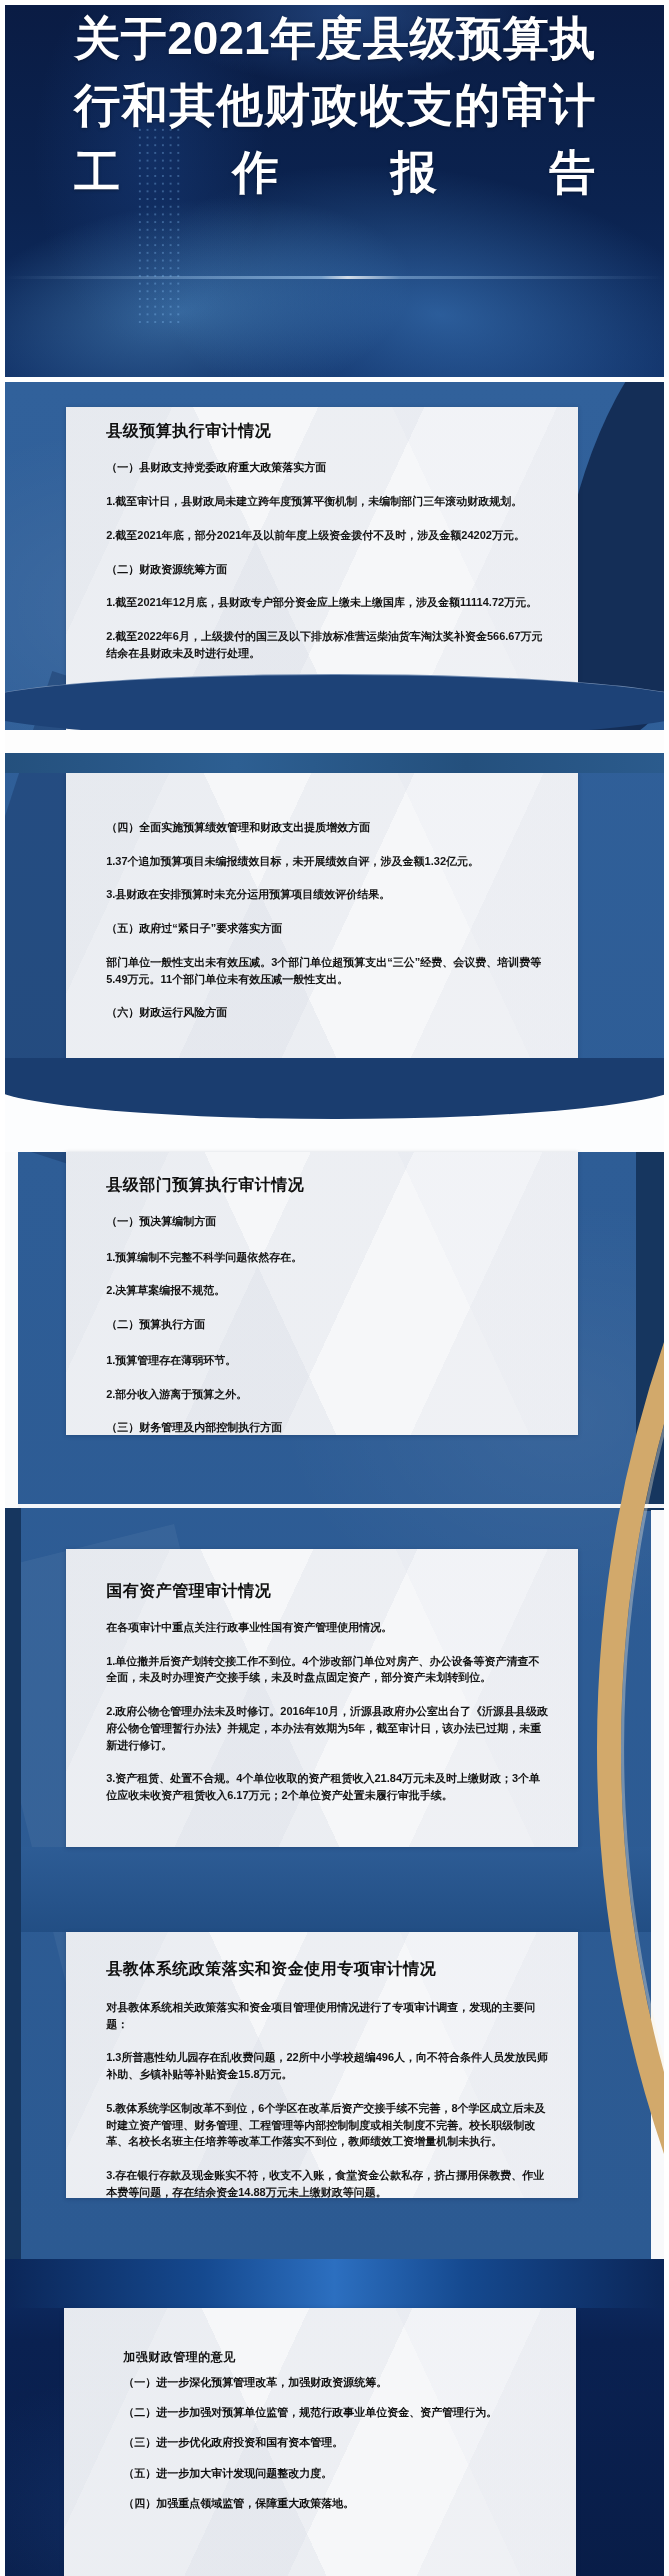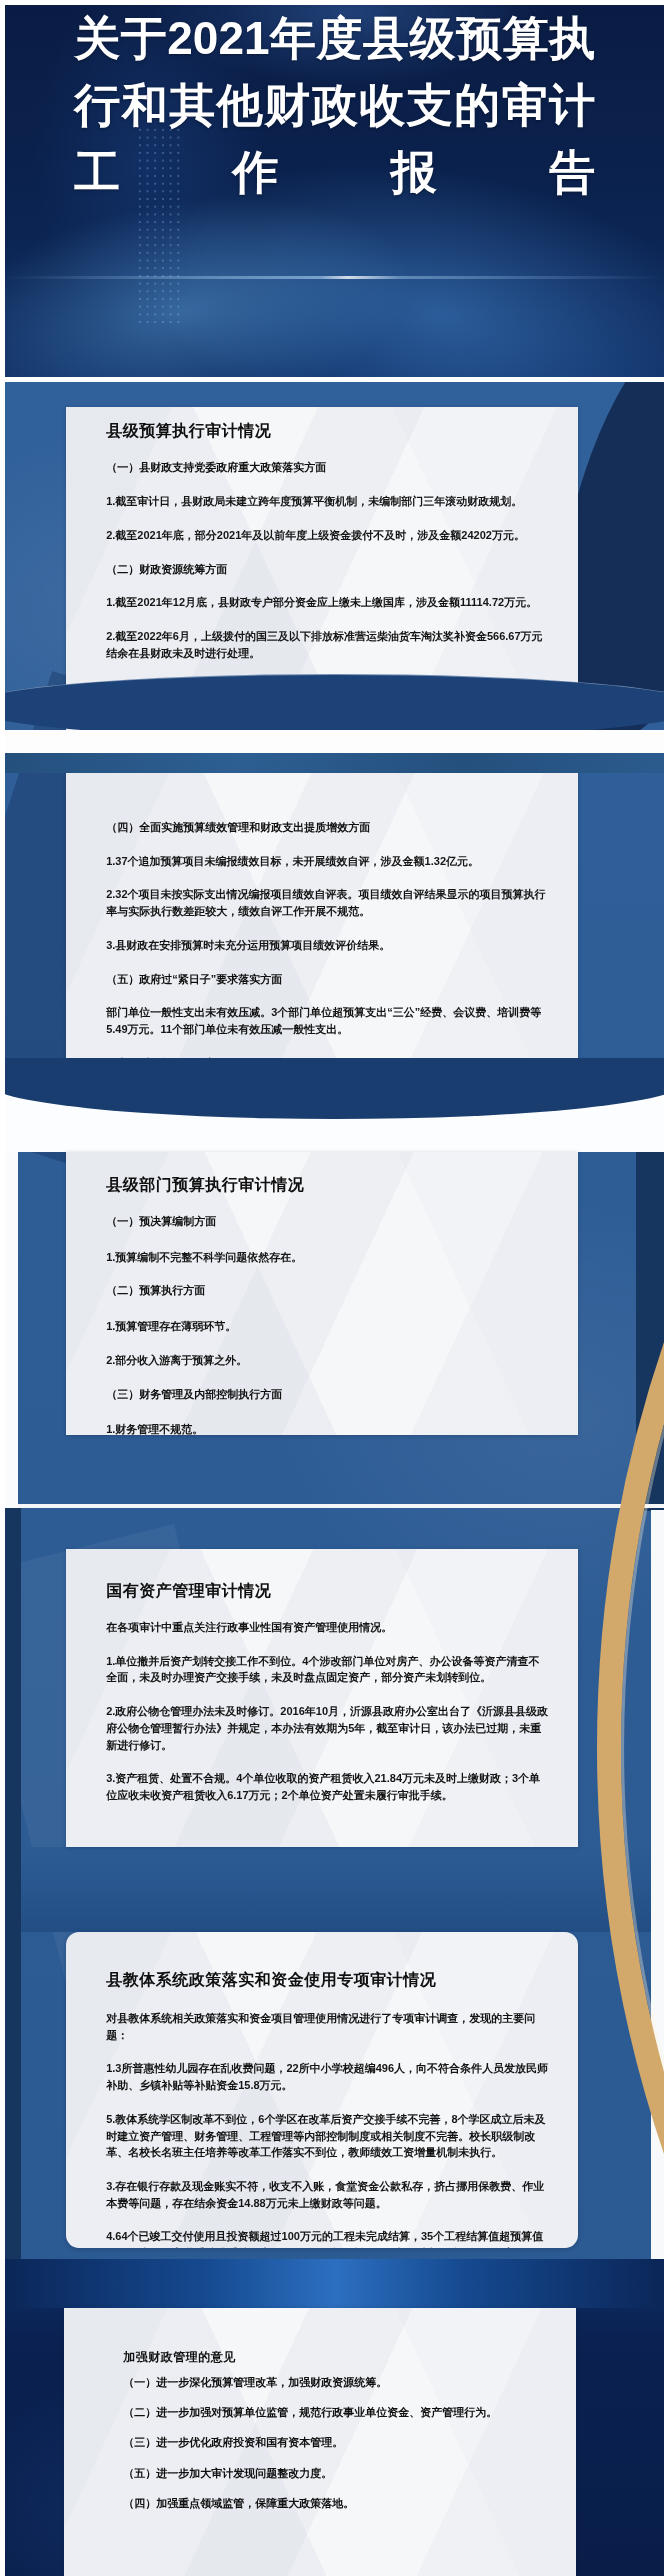--- a/index.html
+++ b/index.html
@@ -64,21 +64,21 @@
         background:
           linear-gradient(115deg, rgba(222,226,233,.35) 0 16%, transparent 16% 38%,
                           rgba(213,218,228,.28) 38% 54%, transparent 54% 74%, rgba(226,229,236,.35) 74% 100%),
           linear-gradient(245deg, rgba(238,240,245,.55) 0 28%, transparent 28% 58%, rgba(216,221,230,.35) 58% 100%),
           #f6f7f9;
         box-shadow:0 1px 4.1px rgba(7,25,55,.25);}
   .c1{top:25px;height:325px;padding-top:14.4px;}
   .c2{top:391px;height:286px;padding-top:29px;}
   .c3{top:770px;height:283px;padding-top:23px;}
   .c4{top:1167px;height:298px;padding-top:32px;}
-  .c5{top:1550px;height:316px;padding-top:38px;border-radius:13px;}
+  .c5{top:1550px;height:266px;padding-top:27px;}
   .card-title{margin:0 0 8.2px;font-size:16px;font-weight:900;color:#101010;letter-spacing:0.5px;}
   .para{margin:17px 0 0;font-size:11px;line-height:1.52;font-weight:700;color:#151515;}
   .para.sub{color:#101010;}
   .para.tight{margin-top:19px;}
 
   
   .ftr{position:absolute;left:5.2px;top:2259px;width:659px;height:372px;overflow:hidden;
        background:
          radial-gradient(ellipse 309px 206px at 20% 70%, rgba(40,90,170,.25), transparent 70%),
          linear-gradient(180deg,#0e2f68 0%,#0a2151 22%,#081c46 100%);}
@@ -127,31 +127,31 @@
         <p class="para">2.截至2022年6月，上级拨付的国三及以下排放标准营运柴油货车淘汰奖补资金566.67万元结余在县财政未及时进行处理。</p>
         <p class="para sub">（三）预算编制和执行方面</p>
         <p class="para">1.部分项目预算编报不细化。一是国有土地使用权出让收入安排的支出项目预算编报不细化，年中预算执行过程中缺乏刚性约束；二是将部分已明确到具体单位的支出编入综合预算，为已经明确到具体单位的支出代编预算。</p>
       </section>
     <div class="deco lens1"></div>
     <div class="deco strip-white1"></div>
     <div class="deco strip-blue1"></div>
     <section class="card c2">
         <p class="para sub">（四）全面实施预算绩效管理和财政支出提质增效方面</p>
         <p class="para">1.37个追加预算项目未编报绩效目标，未开展绩效自评，涉及金额1.32亿元。</p>
-        <p class="para">2.32个项目未按实际支出情况编报项目绩效自评表。项目绩效自评结果显示的项目预算执行率与实际执行数差距较大，绩效自评工作开展不规范。</p>
         <p class="para">3.县财政在安排预算时未充分运用预算项目绩效评价结果。</p>
         <p class="para sub">（五）政府过“紧日子”要求落实方面</p>
         <p class="para">部门单位一般性支出未有效压减。3个部门单位超预算支出“三公”经费、会议费、培训费等5.49万元。11个部门单位未有效压减一般性支出。</p>
         <p class="para sub">（六）财政运行风险方面</p>
       </section>
     <div class="deco navy-band2"></div>
     <section class="card c3">
         <h2 class="card-title">县级部门预算执行审计情况</h2>
         <p class="para sub">（一）预决算编制方面</p>
         <p class="para tight">1.预算编制不完整不科学问题依然存在。</p>
+        <p class="para">2.决算草案编报不规范。</p>
         <p class="para sub">（二）预算执行方面</p>
         <p class="para tight">1.预算管理存在薄弱环节。</p>
         <p class="para">2.部分收入游离于预算之外。</p>
         <p class="para sub">（三）财务管理及内部控制执行方面</p>
         <p class="para tight">1.财务管理不规范。</p>
       </section>
     <section class="card c4">
         <h2 class="card-title">国有资产管理审计情况</h2>
         <p class="para">在各项审计中重点关注行政事业性国有资产管理使用情况。</p>
         <p class="para">1.单位撤并后资产划转交接工作不到位。4个涉改部门单位对房产、办公设备等资产清查不全面，未及时办理资产交接手续，未及时盘点固定资产，部分资产未划转到位。</p>

